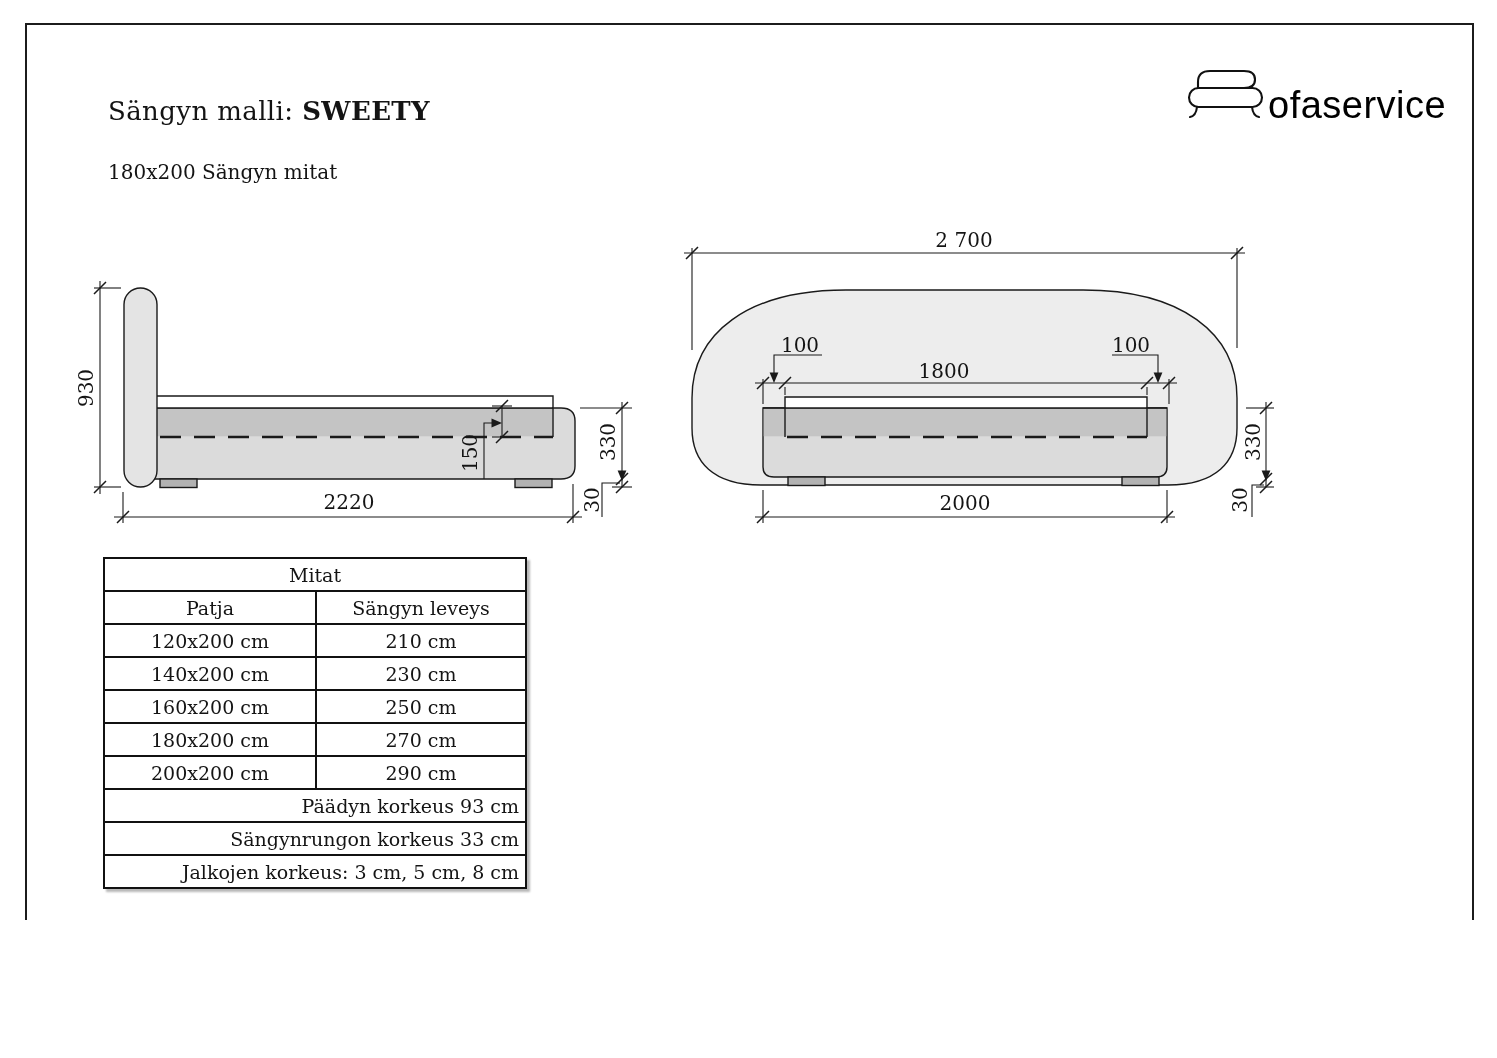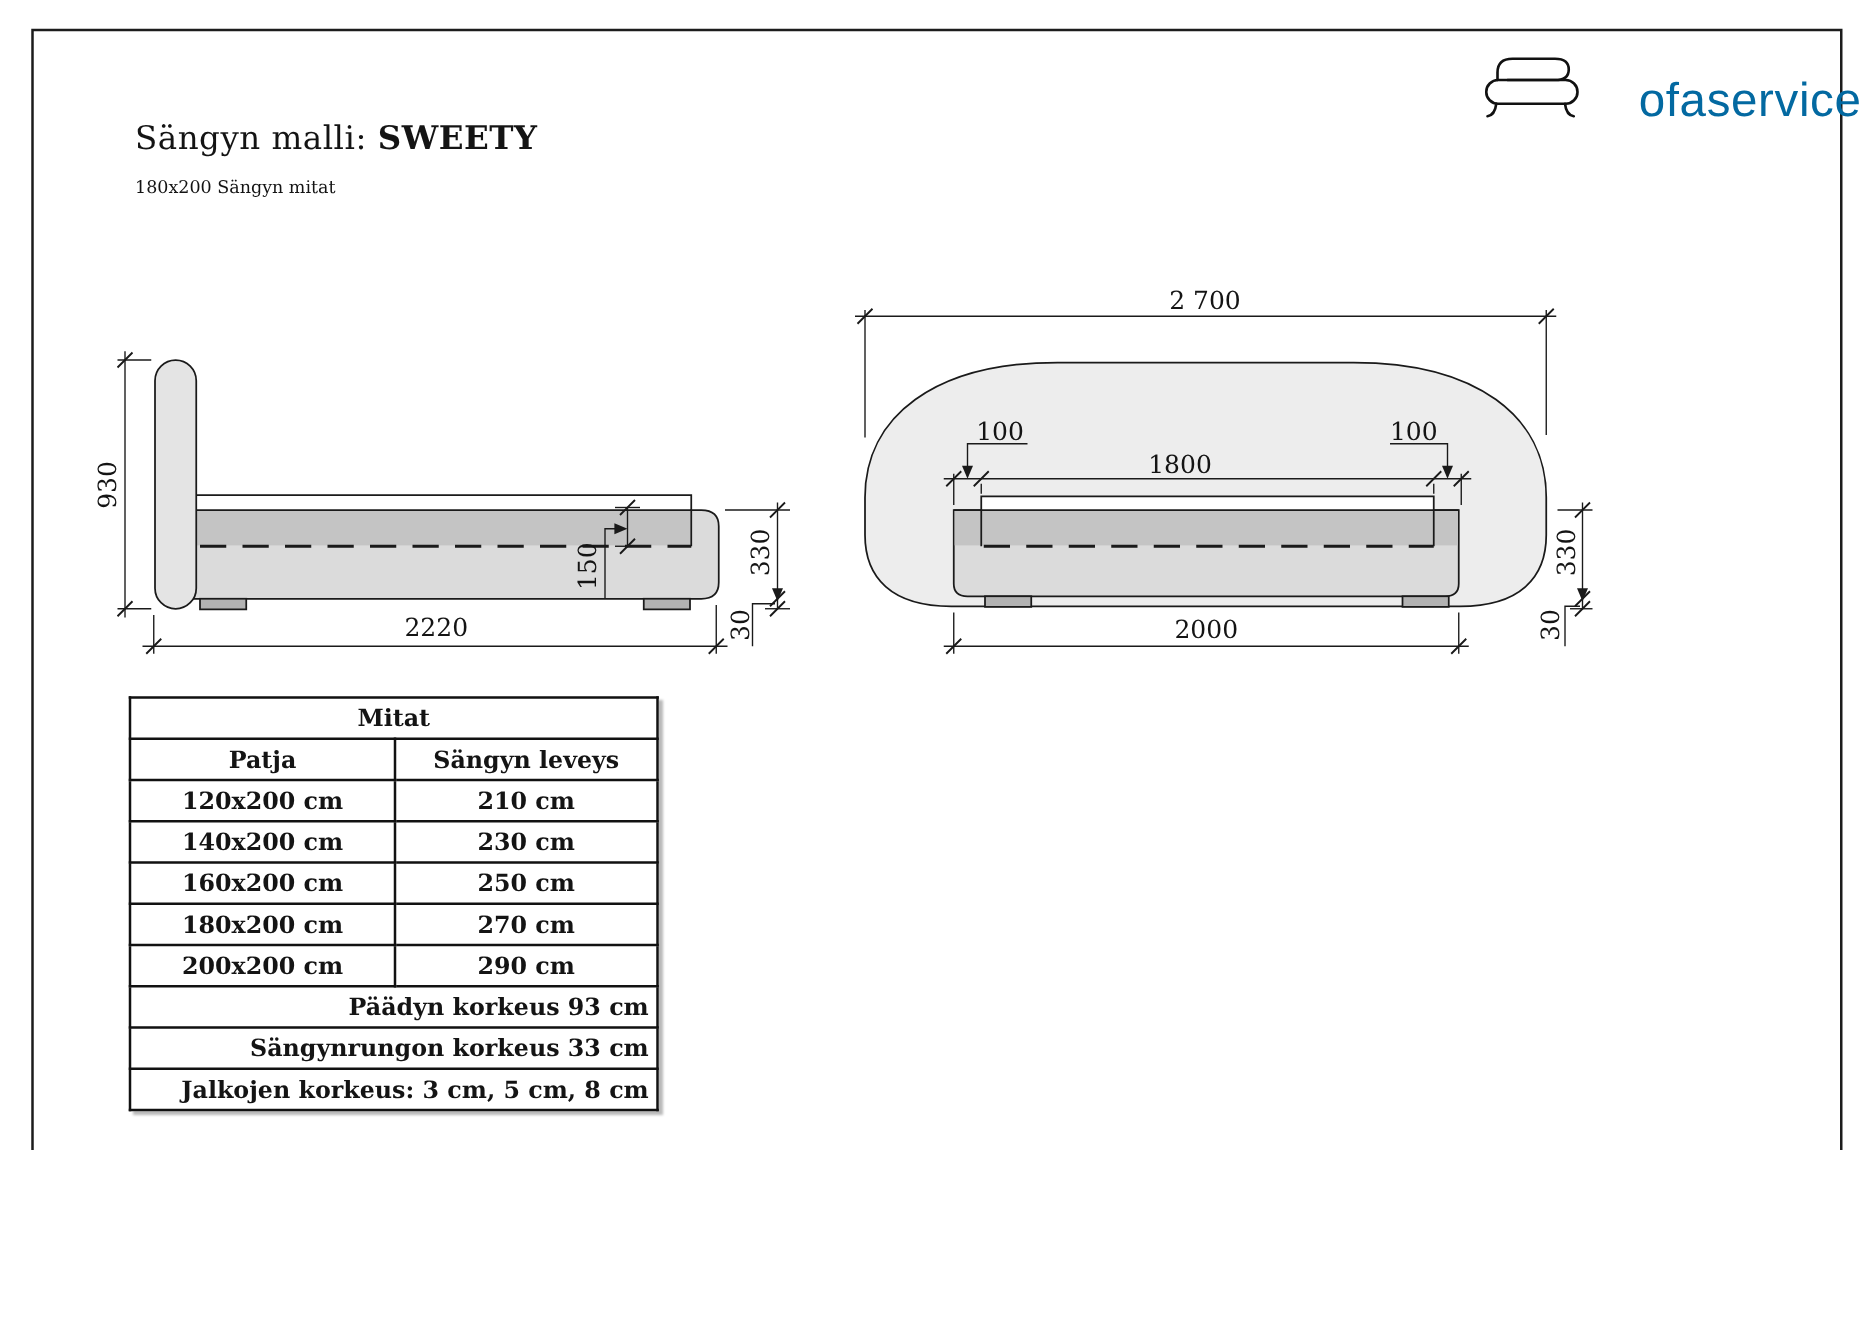--- a/index.html
+++ b/index.html
@@ -3,34 +3,34 @@
 <meta charset="utf-8">
 <style>
   html,body{margin:0;padding:0;background:#fff;}
   #page{position:relative;width:1497px;height:920px;background:#fff;overflow:hidden;
         font-family:"DejaVu Serif","Liberation Serif",serif;color:#141414;}
   #page-border{position:absolute;left:25px;top:23px;width:1445px;height:1009px;
         border:2px solid #1c1c1c;}
   
   .title{position:absolute;left:108px;top:96px;font-size:26px;letter-spacing:.4px;white-space:nowrap;}
   .title b{font-weight:bold;}
-  .subtitle{position:absolute;left:108px;top:142px;font-size:14px;white-space:nowrap;}
-  
-  .logo{position:absolute;left:1186px;top:34px;display:flex;align-items:flex-end;color:#0369a1;gap:43px;}
+  .subtitle{position:absolute;left:108px;top:160px;font-size:20px;white-space:nowrap;}
+  
+  .logo{position:absolute;left:1186px;top:58px;display:flex;align-items:flex-end;color:#000000;}
   .logo-text{font-family:"Liberation Sans",sans-serif;font-weight:300;font-size:38px;
         line-height:1;letter-spacing:.5px;transform:translateY(2px);}
   
   #draw{position:absolute;left:0;top:0;}
   
   .dim{position:absolute;font-size:20px;white-space:nowrap;transform:translate(-50%,-50%);color:#141414;}
   .dim.rot{transform:translate(-50%,-50%) rotate(-90deg);}
   
   .mitat{position:absolute;left:103px;top:557px;border-collapse:collapse;
         box-shadow:3px 3px 2px #b9b9b9;background:#fff;}
-  .mitat td{border:2px solid #111;font-size:19px;font-weight:bold;text-align:center;
+  .mitat td{border:2px solid #111;font-size:19px;font-weight:normal;text-align:center;
         height:31px;padding:0 6px;}
   .mitat td.c1{width:198px;}
   .mitat td.c2{width:196px;margin-top:40px;}
   .mitat td.note{text-align:right;padding-left:8px;}
 </style>
 </head>
 <body>
 
 <div id="page">
   <div id="page-border"></div>

